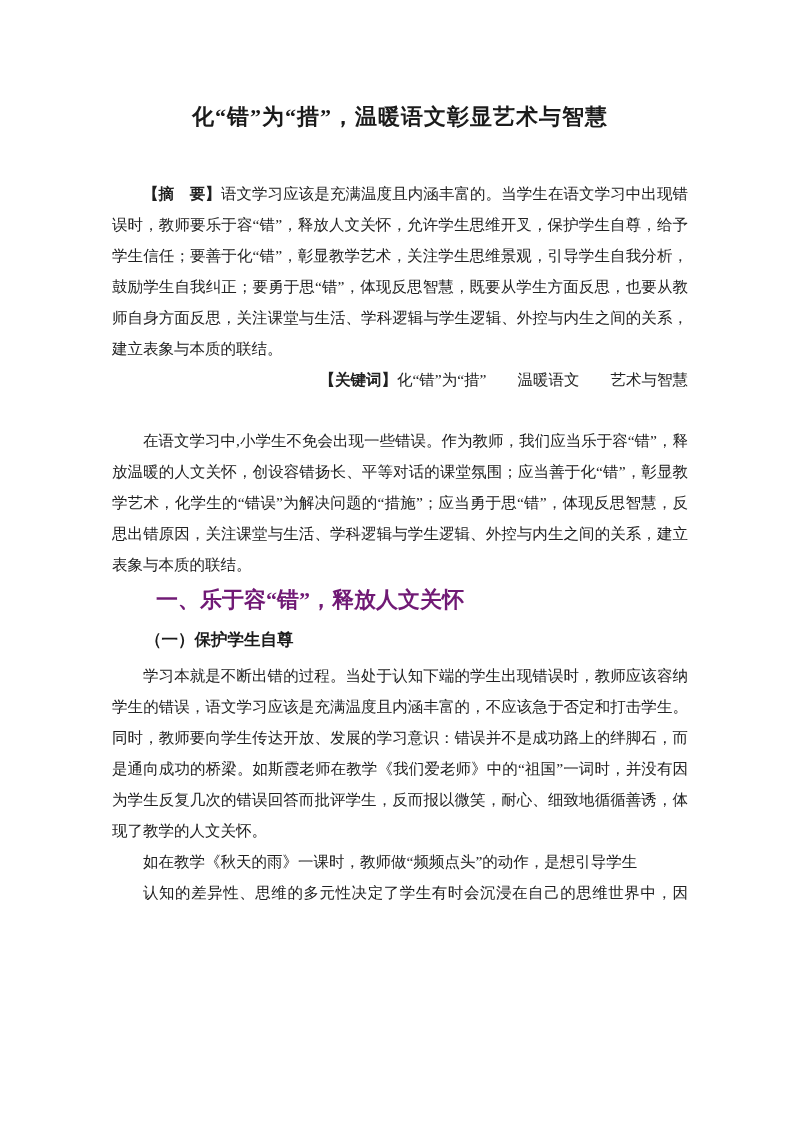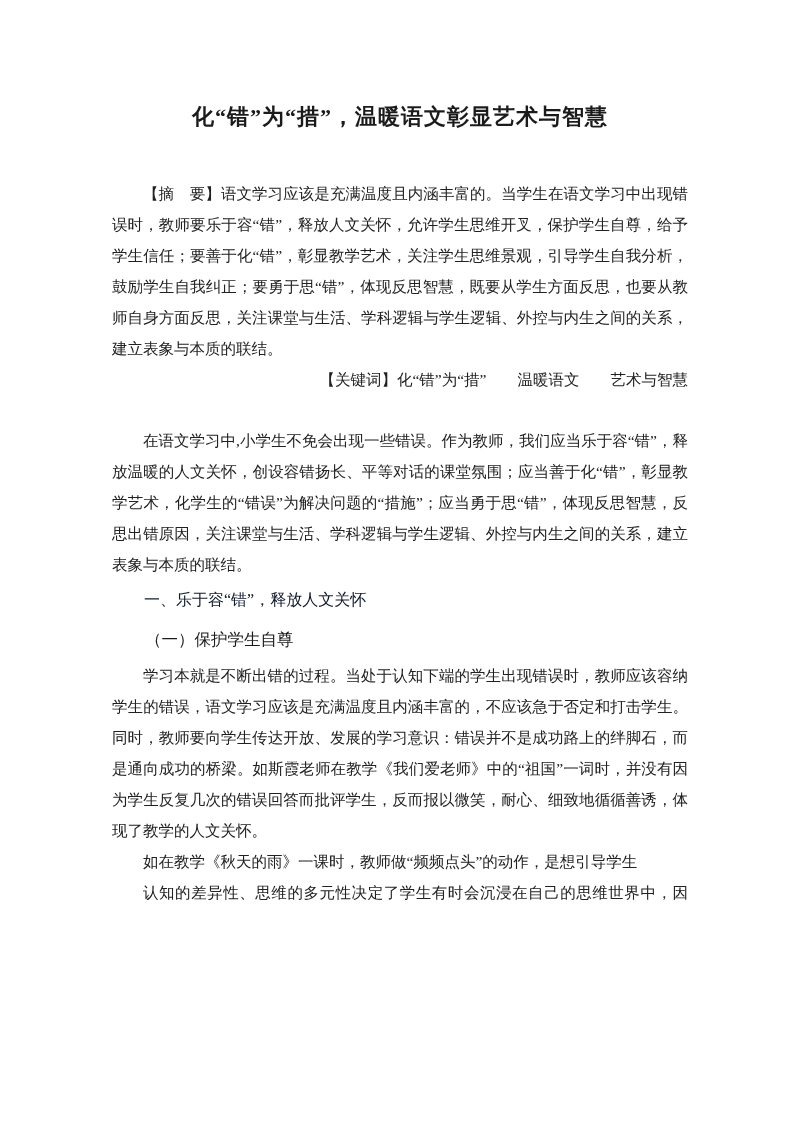--- a/index.html
+++ b/index.html
@@ -30,44 +30,44 @@
   }
   .para {
     margin: 0;
     font-size: 15.5px;
     line-height: 31px;
     text-align: justify;
     text-indent: 2em;
     word-break: break-all;
   }
   .para .label {
-    font-weight: normal;
+    font-weight: bold;
     margin-top: 35px;
   }
   .keywords {
     white-space: nowrap;
     text-align: right;
   }
   .intro {
     margin-top: 30px;
   }
   .sec-heading {
     margin: 0;
-    font-size: 16px;
+    font-size: 22px;
     line-height: 40px;
-    font-weight: normal;
+    font-weight: bold;
     text-indent: 2em;
-    color: #0f172a;
+    color: #701a75;
     word-break: break-all;
   }
   .sub-heading {
     margin: 0;
     font-size: 16.5px;
     line-height: 40px;
-    font-weight: normal;
+    font-weight: bold;
     text-indent: 2em;
     color: #1b1b1b;
     word-break: break-all;
   }
 </style>
 </head>
 <body>
 
 <div class="page">
 

